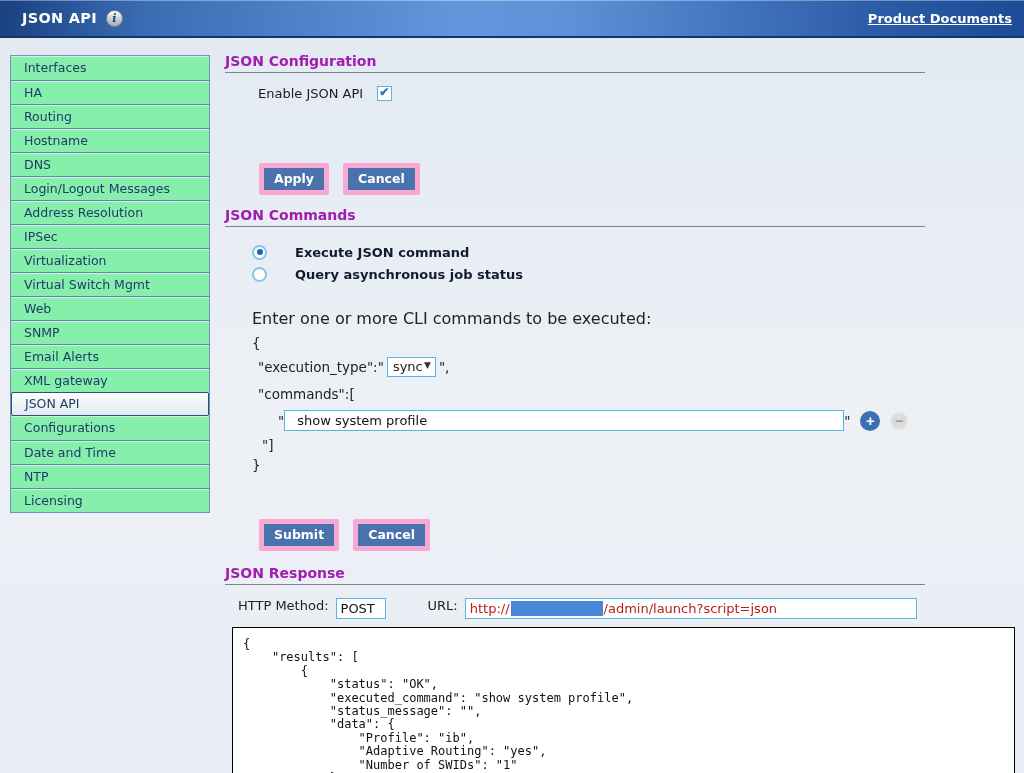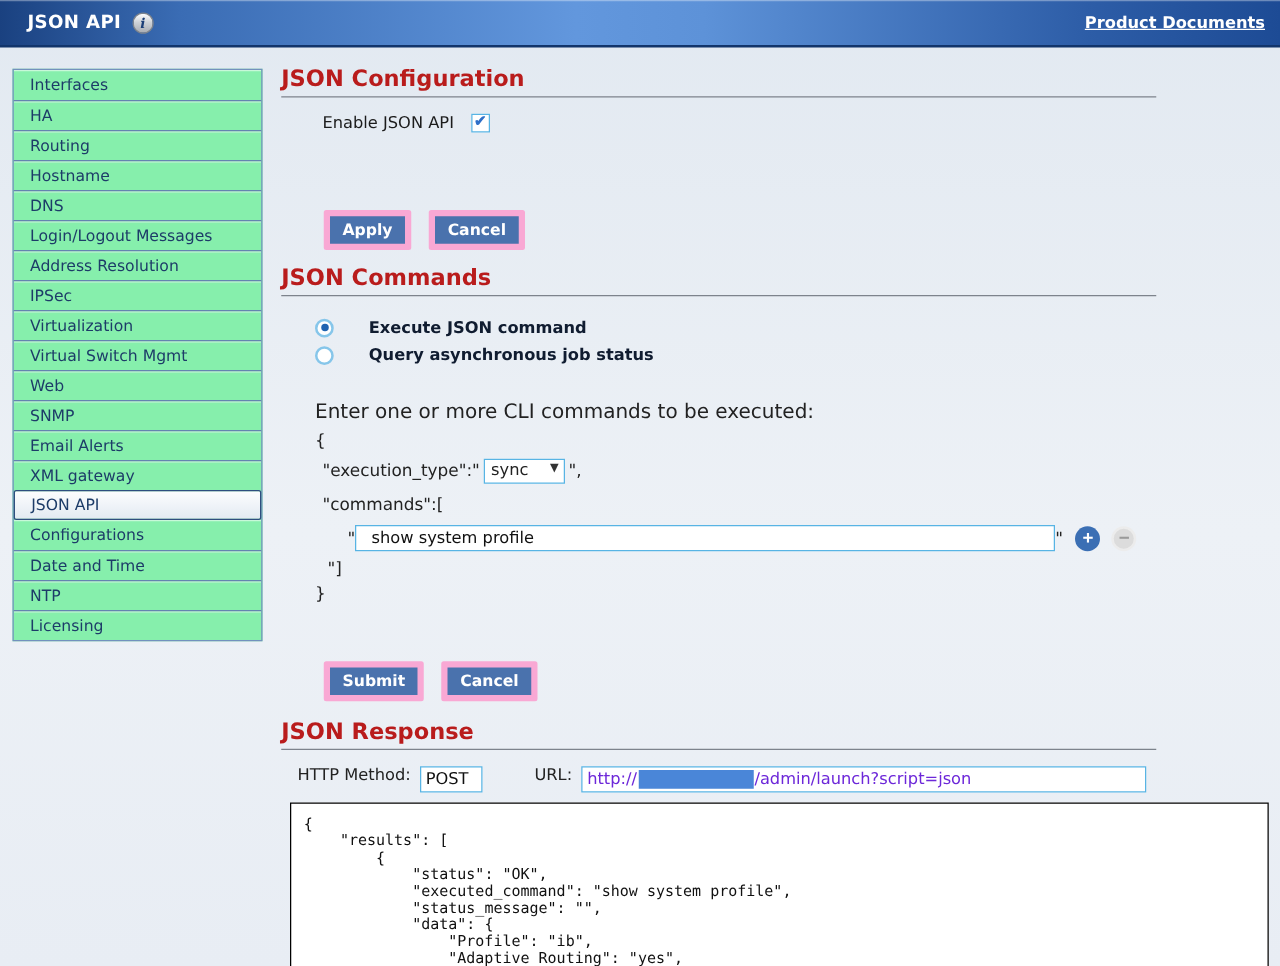--- a/index.html
+++ b/index.html
@@ -43,21 +43,21 @@
   .side-item:first-child { border-top:none; }
   .side-item.selected {
     background: linear-gradient(180deg,#fcfdfe 0%,#e3eaf2 100%);
     border:1px solid #2e4e7e; border-radius:2px;
     box-shadow:none; line-height:21px;
   }
   .side-item.selected + .side-item { border-top:none; }
 
   
   .main { position:absolute; left:225px; top:46px; width:792px; }
-  .section-heading { color:#b91c1c; font-size:18px; font-weight:bold; }
+  .section-heading { color:#a21caf; font-size:14px; font-weight:bold; }
   .rule { width:700px; border-top:1px solid #7d838c; margin-top:3px; }
   .h1 { margin-top:7px; }
   .h2 { margin-top:12px; }
   .h3 { margin-top:14px; }
 
   .enable-row { margin:13px 0 0 33px; font-size:13px; color:#1c1c1c; display:flex; align-items:center; }
   input[type="checkbox"].cb {
     appearance:none; -webkit-appearance:none;
     width:15px; height:15px; margin-left:14px;
     background:#fff; border:1px solid #58b4e4; position:relative; cursor:pointer;
@@ -92,21 +92,21 @@
   .prompt { margin:24px 0 0 27px; font-size:16px; color:#222; }
 
   .editor { font-size:13.5px; color:#222; }
   .ed-brace { margin-left:27px; margin-top:6px; line-height:18px; }
   .ed-exec { margin-left:33px; margin-top:4px; height:22px; display:flex; align-items:center; }
   .select-wrap { position:relative; display:inline-block; margin:0 3px; }
   select.exec-select {
     appearance:none; -webkit-appearance:none;
     border:1px solid #58b4e4; background:#fff; border-radius:0;
     font-family:inherit; font-size:13px; color:#222;
-    padding:1px 28px 2px 5px; height:20px; cursor:pointer;
+    padding:1px 12px 2px 5px; height:20px; cursor:pointer;
   }
   .select-arrow { position:absolute; right:5px; top:3px; font-size:9px; color:#333; pointer-events:none; }
   .ed-commands { margin-left:33px; margin-top:8px; line-height:16px; }
   .ed-input-row { margin-left:53px; margin-top:8px; display:flex; align-items:center; }
   .cmd-input {
     width:560px; height:21px; border:1px solid #58b4e4; background:#fff;
     font-family:inherit; font-size:13px; color:#111; padding:1px 12px;
   }
   .round-btn {
     width:20px; height:20px; border-radius:50%; border:none; cursor:pointer;
@@ -119,21 +119,21 @@
 
   .method-row { margin:13px 0 0 13px; display:flex; align-items:flex-start; font-size:13px; color:#222; }
   .method-input {
     width:50px; height:21px; border:1px solid #58b4e4; background:#fff;
     font-family:inherit; font-size:13px; color:#111; padding:1px 4px; margin-left:7px;
   }
   .url-label { margin-left:42px; }
   .url-input {
     display:flex; align-items:center; margin-left:7px;
     width:452px; height:21px; border:1px solid #58b4e4; background:#fff;
-    font-size:13px; color:#6d28d9; padding:0 4px; cursor:text; white-space:nowrap;
+    font-size:13px; color:#b91c1c; padding:0 4px; cursor:text; white-space:nowrap;
   }
   .redaction { display:inline-block; width:92px; height:15px; background:#4a86d8; margin:0 1px; }
 
   .response-box {
     display:block; margin:8px 0 0 7px; width:783px; height:247px;
     border:1px solid #000; background:#fff; resize:none; overflow:hidden;
     font-family:"DejaVu Sans Mono","Liberation Mono",monospace;
     font-size:12px; line-height:13.4px; color:#111; padding:10px 10px;
   }
 </style>

